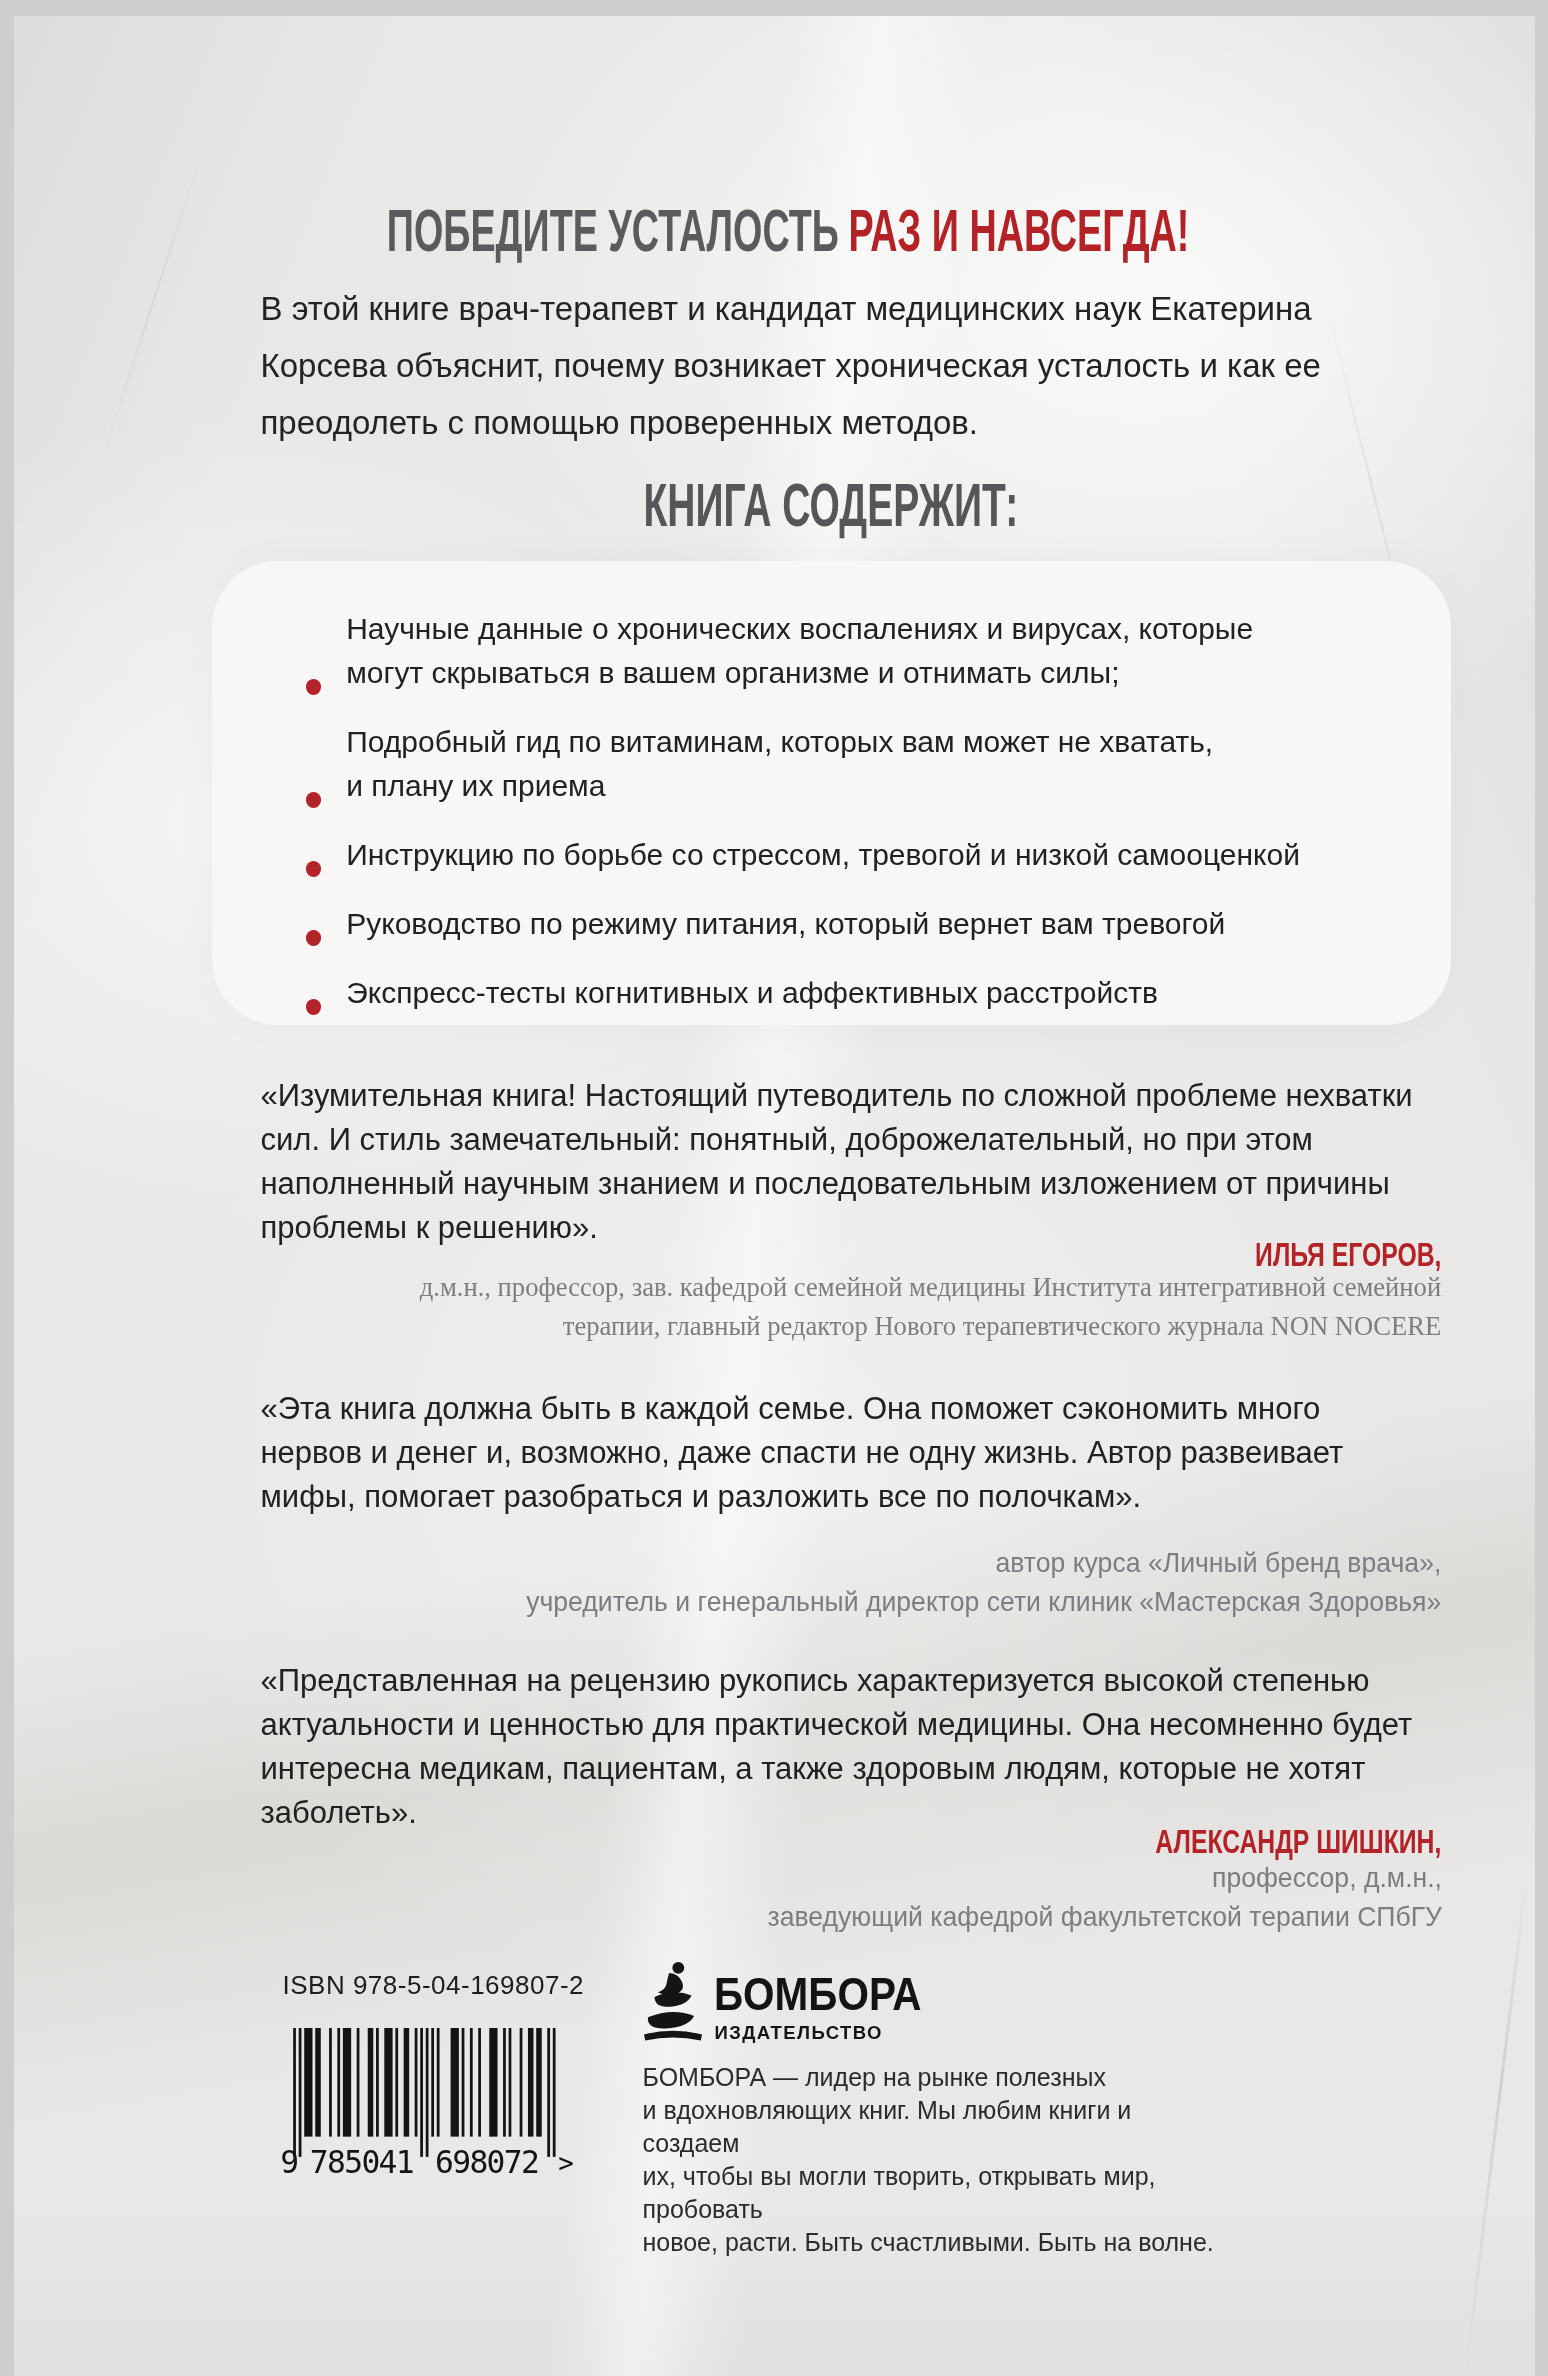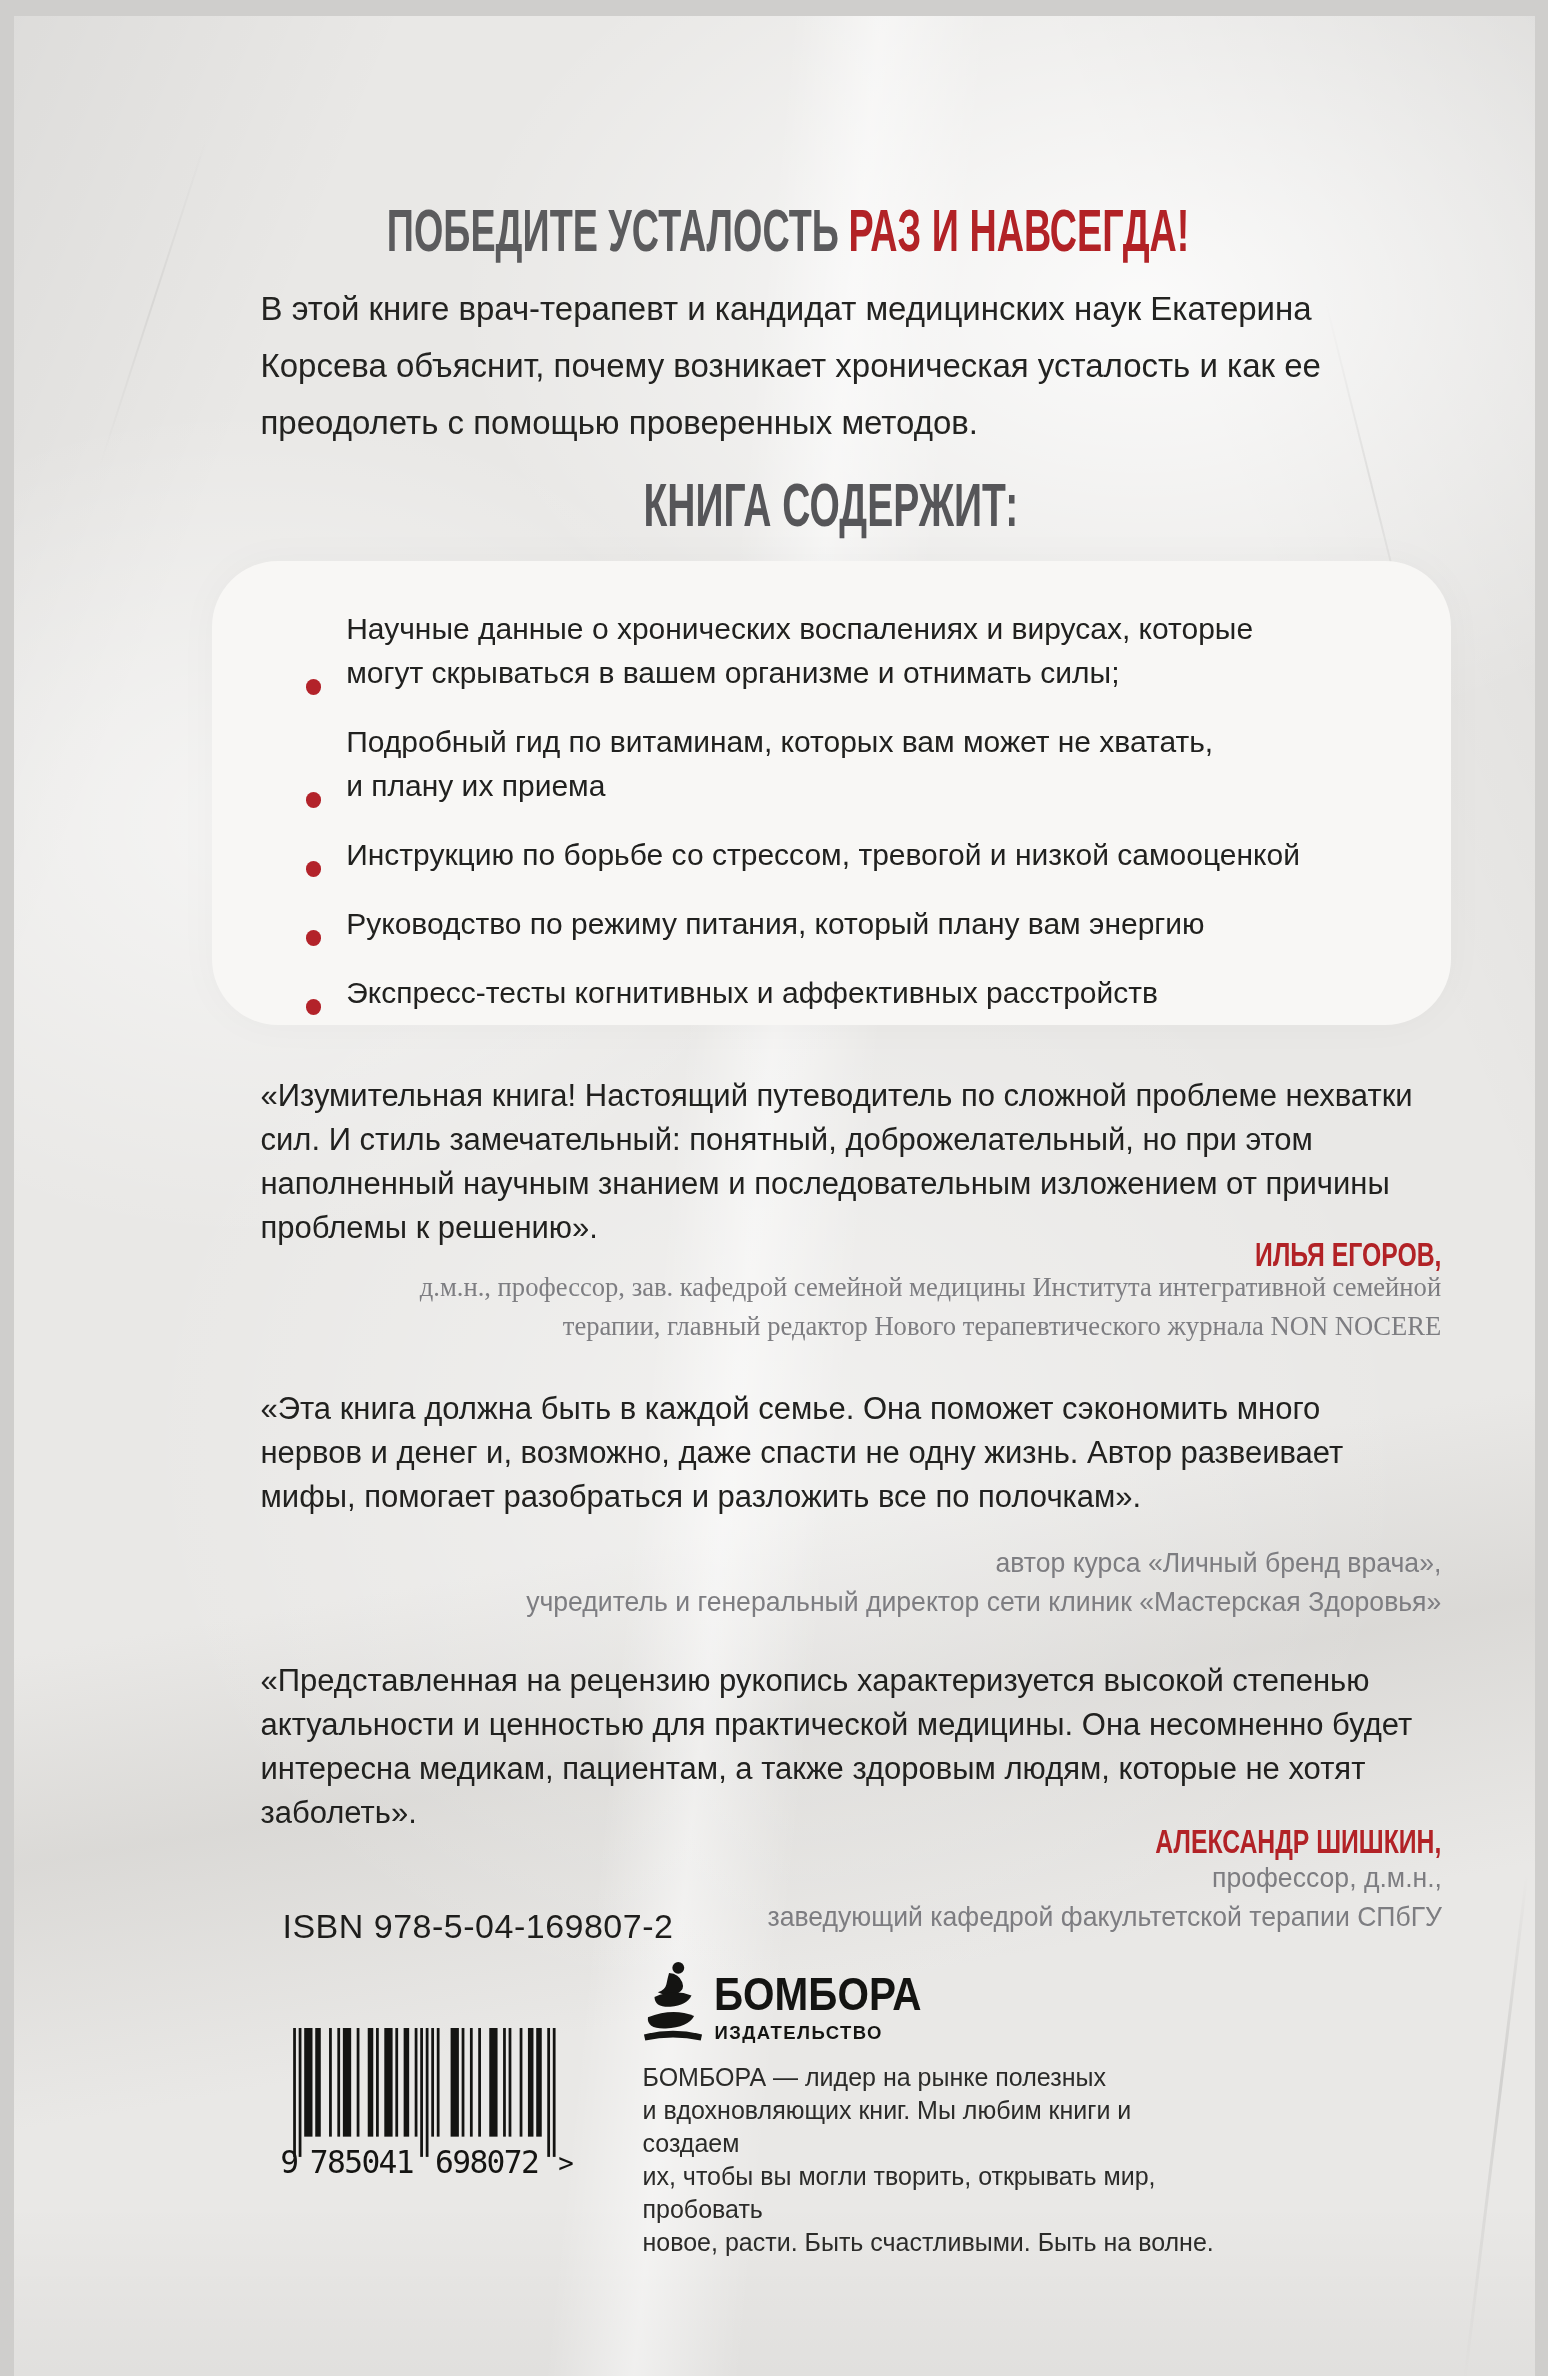--- a/index.html
+++ b/index.html
@@ -89,22 +89,22 @@
   .n1{top:1220px;} .n2{top:1495px;} .n3{top:1807px;text-align:right;}
 
   .credentials{
     position:absolute;left:247px;width:1181px;text-align:right;
     font-size:28px;line-height:39px;color:#7d7d81;
   }
   .credentials .cond-c{display:inline-block;transform:scaleX(.95);transform-origin:100% 0;white-space:pre-line;text-align:right;}
   .c1{top:1251px;font-family:Liberation Serif, serif;} .c2{top:1527px;} .c3{top:1842px;}
 
   .isbn{
-    position:absolute;top:1895px;left:269px;
-    font-size:34px;line-height:31px;color:#1d1d1b;letter-spacing:0.5px;
+    position:absolute;top:1954px;left:269px;
+    font-size:26px;line-height:31px;color:#1d1d1b;letter-spacing:0.5px;
   }
   .barcode{position:absolute;top:2012px;left:266px;}
   .barcode svg{display:block;}
   .barcode .bar{fill:#141412;}
   .barcode text{font-family:"DejaVu Sans Mono","Liberation Mono",monospace;font-size:34px;fill:#141412;}
   .barcode text.small{font-size:28px;}
 
   .logo-mark{position:absolute;top:1944px;left:626px;width:66px;height:83px;}
   .logo-mark svg{display:block;fill:#141412;}
   .wordmark{
@@ -156,21 +156,21 @@
         <span class="dot"></span>
         <span>Подробный гид по витаминам, которых вам может не хватать,
 и плану их приема</span>
       </li>
       <li>
         <span class="dot"></span>
         <span>Инструкцию по борьбе со стрессом, тревогой и низкой самооценкой</span>
       </li>
       <li>
         <span class="dot"></span>
-        <span>Руководство по режиму питания, который плану вам энергию</span>
+        <span>Руководство по режиму питания, который вернет вам тревогой</span>
       </li>
       <li>
         <span class="dot"></span>
         <span>Экспресс-тесты когнитивных и аффективных расстройств</span>
       </li>
     </ul>
   </div>
 
   <div class="quote q1">«Изумительная книга! Настоящий путеводитель по сложной проблеме нехватки
 сил. И стиль замечательный: понятный, доброжелательный, но при этом

